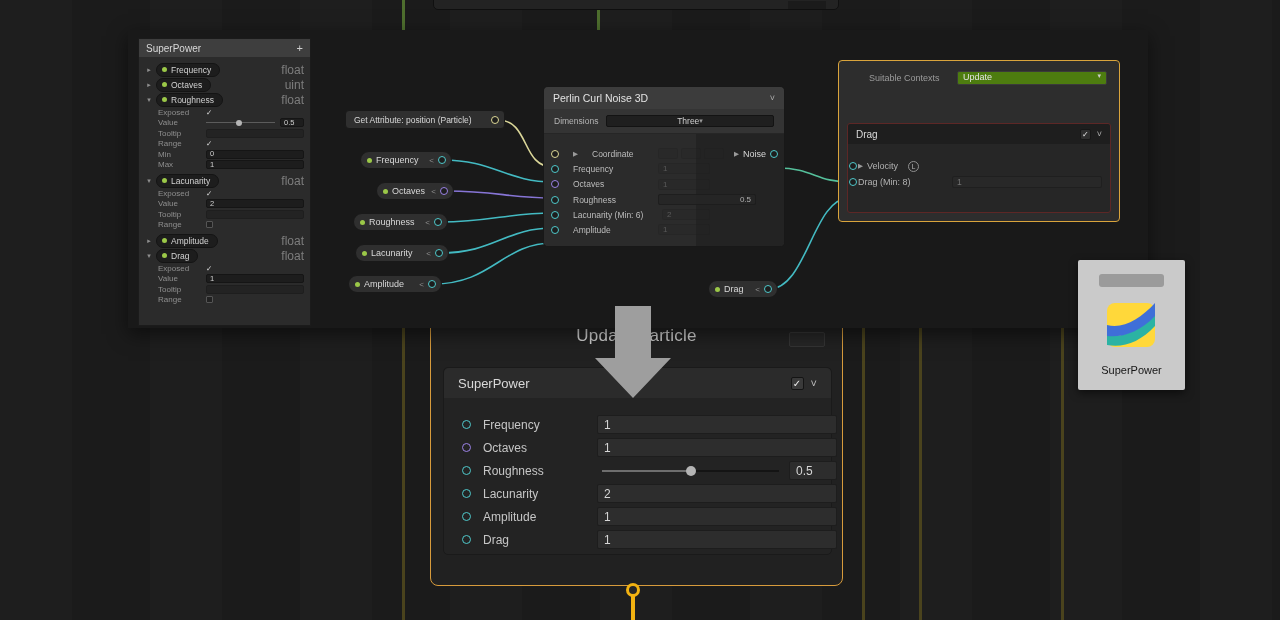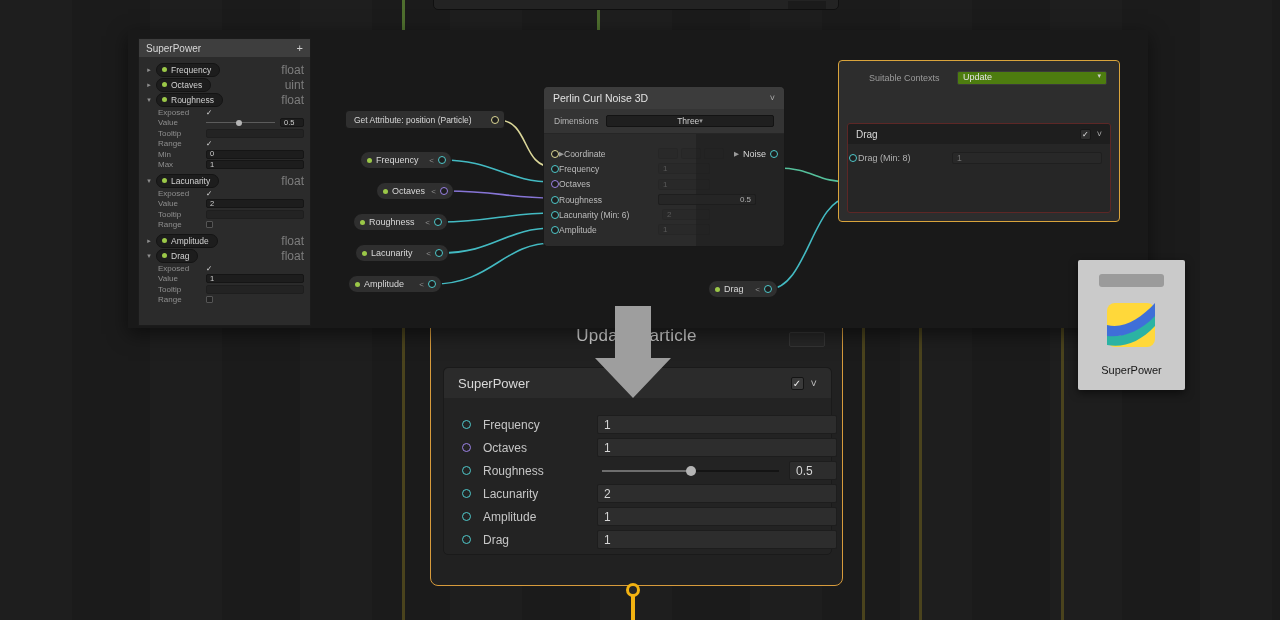--- a/index.html
+++ b/index.html
@@ -60,21 +60,21 @@
     padding:0 9px;font-size:10.5px;color:#e2e2e2}
   .nchev{color:#b0b0b0;font-size:9px}
   .node-settings{background:#343434;border-bottom:1px solid #262626;padding:4px 0 5px}
   .set-row{display:flex;align-items:center;height:15px;padding:0 10px;gap:0;font-size:8.5px;color:#b4b4b4}
   .set-label{width:52px;flex:none}
   .dd{flex:1;height:12px;background:#1f1f1f;border:1px solid #131313;border-radius:2px;display:flex;
     align-items:center;justify-content:center;padding:0 4px;font-size:8.5px;color:#cfcfcf}
   .dd i{font-style:normal;font-size:7px;color:#9a9a9a}
   .node-body{position:relative;background:#2b2b2b;height:112px;padding-top:12px}
   .out-strip{position:absolute;right:0;top:0;width:88px;height:100%;background:#232323}
-  .in-row{position:relative;display:flex;align-items:center;height:15.3px;padding-left:7px;gap:0;
+  .in-row{position:relative;display:flex;align-items:center;height:15.3px;padding-left:7px;gap:14px;
     font-size:8.5px;color:#bdbdbd;z-index:1}
   .tri{color:#9a9a9a;font-size:6.5px;font-style:normal}
   .in-field{position:absolute;top:2px;height:11px;background:#262626;border:1px solid #1c1c1c;border-radius:2px;
     font-size:8px;color:#c8c8c8;display:flex;align-items:center;padding:0 4px}
   .dim{opacity:.28}.semi{opacity:.85;justify-content:flex-end}
   .out-row{position:absolute;right:6px;top:15px;display:flex;align-items:center;gap:4px;font-size:9px;color:#d6d6d6;z-index:1}
 
   
   .bsg{left:838px;top:60px;width:282px;height:162px;background:#2d2d2d;border:1px solid #d9a43c;border-radius:4px}
   .bsg-title{text-align:center;font-size:12.5px;color:#e8e8e8;padding-top:6px}
@@ -476,20 +476,26 @@
     </div>
     <div class="force">
       <div class="force-header">
         <span>Drag</span>
         <span class="fh-right">
           <span class="chkbox">✓</span>
           <span class="nchev">˅</span>
         </span>
       </div>
       <div class="f-rows">
+        <div class="f-row" style="margin-top:8px">
+          <i class="pport c-cyan edgeport"></i>
+          <i class="tri">▶</i>
+          <span>Velocity</span>
+          <span class="lbadge">L</span>
+        </div>
         <div class="f-row">
           <i class="pport c-cyan edgeport"></i>
           <span>Drag (Min: 8)</span>
           <span class="f-field" style="opacity:.5">1</span>
         </div>
       </div>
     </div>
   </div>
 
   <svg class="abs arrow" width="110" height="105">

